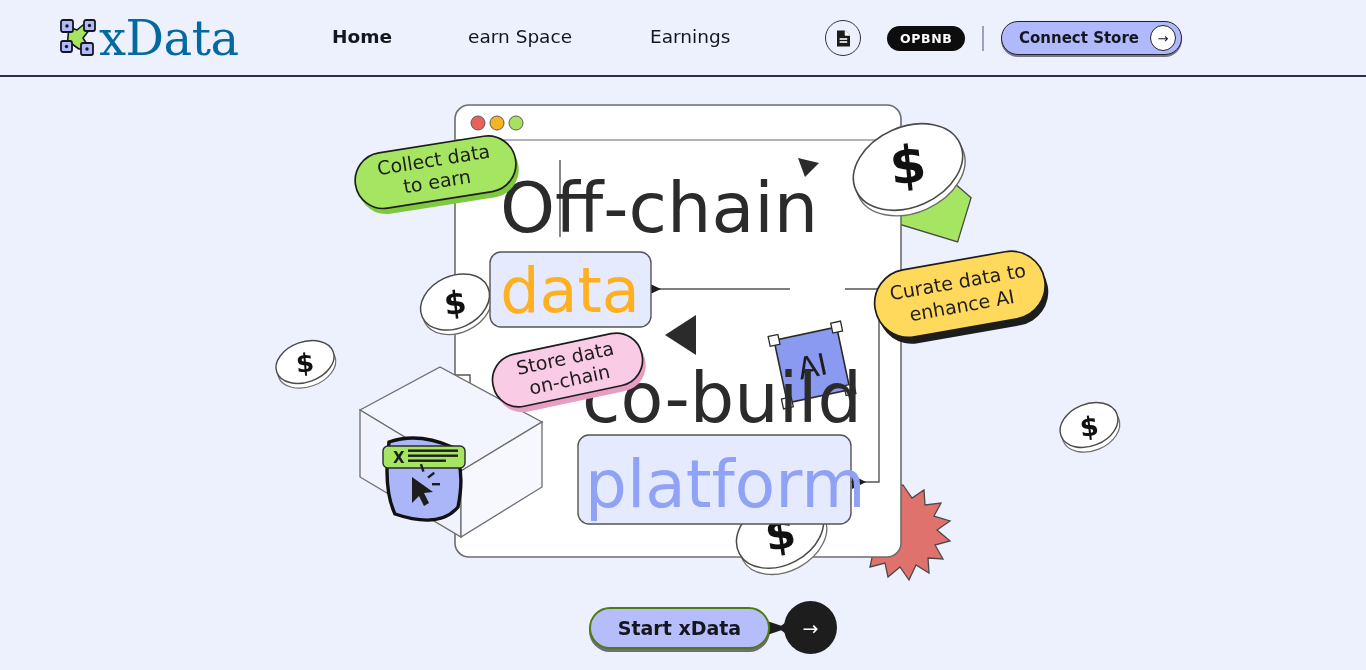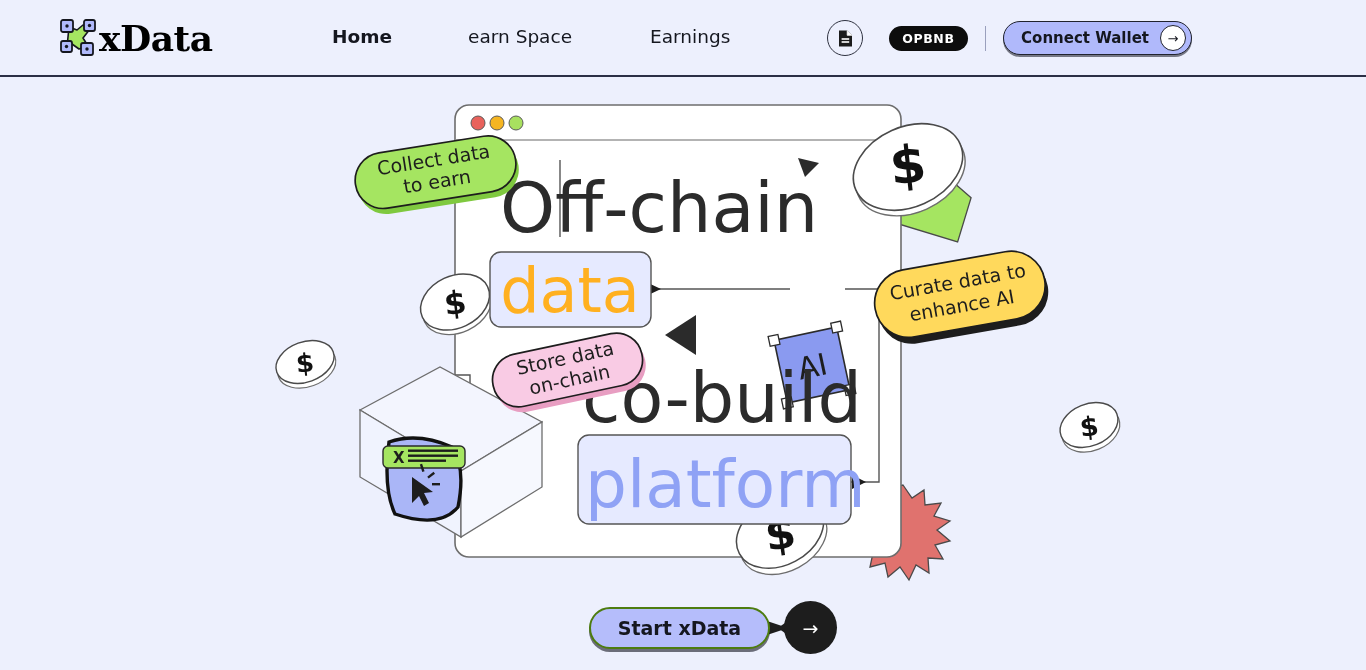--- a/index.html
+++ b/index.html
@@ -20,43 +20,43 @@
     border-bottom: 2px solid #2b2f45;
     display: flex; align-items: center;
   }
   .logo-wrap {
     position: absolute; left: 57px; top: 16px;
     display: flex; align-items: center; gap: 2px;
   }
   .logo-mark { width: 44px; height: 44px; display:block; }
   .logo-text {
     font-family: "DejaVu Serif", serif;
-    font-size: 36px; font-weight: 700;
+    font-size: 48px; font-weight: 400;
     letter-spacing: -0.5px;
-    color: #000000;
+    color: #0369a1;
     line-height: 44px;
     position: relative; left: -4px;
   }
   .nav {
     position: absolute; left: 332px; top: 26px;
     display: flex; gap: 9px; align-items: center;
   }
   .nav-item {
     font-family: "DejaVu Sans", sans-serif;
     font-size: 18.5px;
     color: #15171f;
     cursor: pointer;
     white-space: nowrap;
   }
   .nav-item.active { font-weight: 700; }
   .nav-gap1 { width: 58px; }
   .nav-gap2 { width: 60px; }
 
   .header-right {
-    position: absolute; right: 174px; top: 20px;
+    position: absolute; right: 184px; top: 20px;
     display: flex; align-items: center;
   }
   .doc-btn {
     width: 36px; height: 36px; border-radius: 50%;
     border: 1.6px solid #2f3240;
     background: #edf0fd;
     display: flex; align-items: center; justify-content: center;
     cursor: pointer;
   }
   .badge-chain {
@@ -167,21 +167,21 @@
         <svg width="17" height="19" viewBox="0 0 17 19">
           <path d="M2 1.5 h8.2 L15 6.3 V17.5 H2 Z" fill="#1b1b1b"></path>
           <path d="M10.2 1.5 V6.3 H15" fill="#ffffff" stroke="#ffffff" stroke-width="0.8"></path>
           <rect x="4.6" y="9.2" width="7.6" height="1.6" fill="#ffffff"></rect>
           <rect x="4.6" y="12.2" width="7.6" height="1.6" fill="#ffffff"></rect>
         </svg>
       </div>
       <div class="badge-chain">OPBNB</div>
       <div class="vsep"></div>
       <div class="connect-btn">
-        <span class="connect-label">Connect Wallet</span>
+        <span class="connect-label">Connect Store</span>
         <span class="connect-circle">→</span>
       </div>
     </div>
   </div>
 
   <div class="stage">
 
     <svg class="art" viewBox="0 0 1366 593">
       <defs>
         <clipPath id="winclip">

